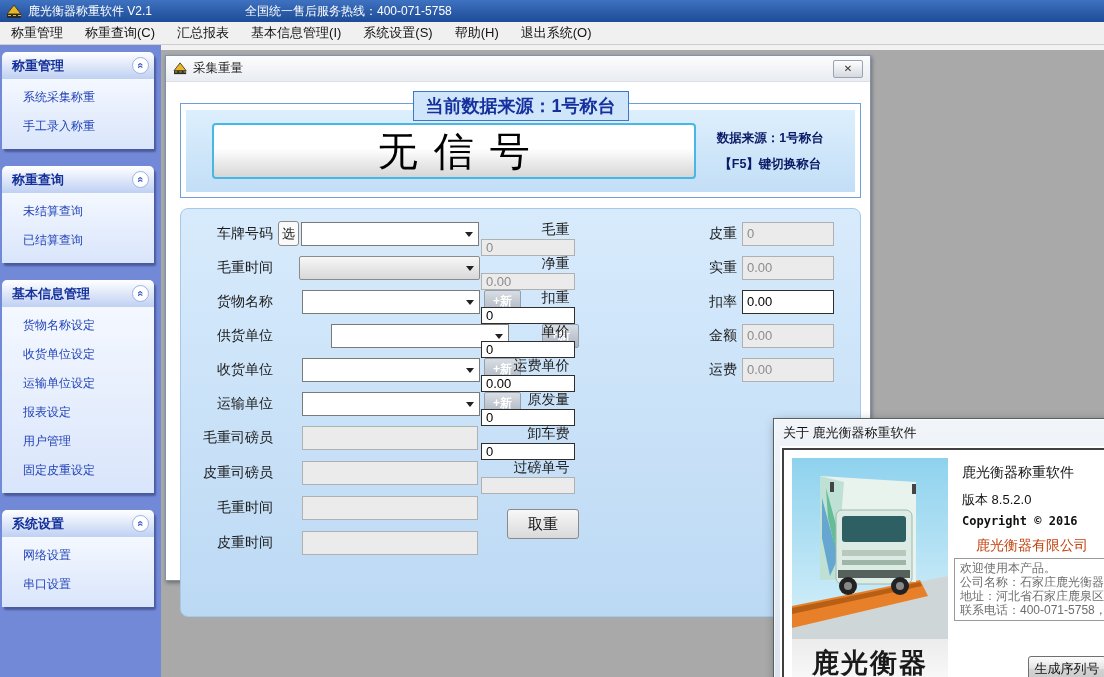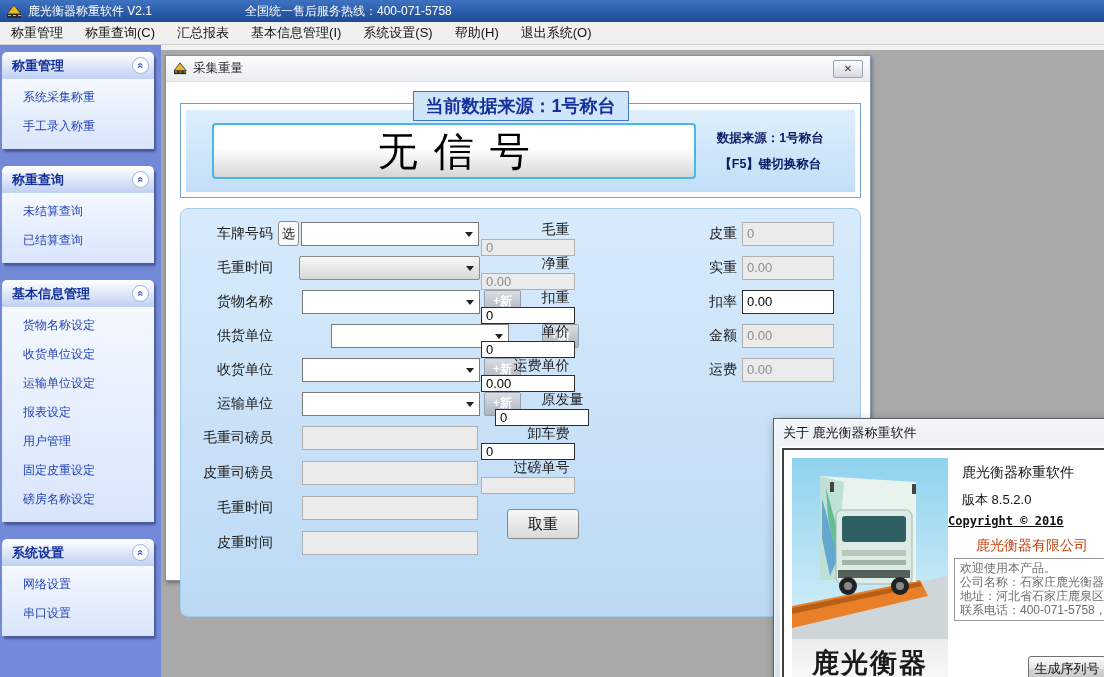--- a/index.html
+++ b/index.html
@@ -102,22 +102,22 @@
   .dialog-frame { position:absolute; left:6px; right:6px; top:27px; bottom:7px; background:#fff; }
   .dialog-inner { position:absolute; left:2px; right:2px; top:2px; bottom:2px;
     border:2px solid #404040; background:#fff; }
   .truck-img { position:absolute; left:8px; top:8px; width:156px; height:229px; }
   .truck-img svg { display:block; }
   .truck-caption { height:48px; background:linear-gradient(#ececec,#fbfbfb);
     display:flex; align-items:center; justify-content:center; font-size:27px; font-weight:bold;
     color:#1a1a1a; letter-spacing:2px; }
   .about-product { position:absolute; left:178px; top:14px; font-size:14px; color:#111; }
   .about-version { position:absolute; left:178px; top:41px; font-size:13px; color:#111; }
-  .about-copyright { position:absolute; left:164px; top:64px; font-size:12px; color:#111;
-    font-family:"DejaVu Sans Mono", monospace; font-weight:bold;text-decoration:underline; }
+  .about-copyright { position:absolute; left:178px; top:64px; font-size:12px; color:#111;
+    font-family:"DejaVu Sans Mono", monospace; font-weight:bold; }
   .about-company { position:absolute; left:192px; top:87px; font-size:14px; color:#c2410c; }
   .info-box { position:absolute; left:170px; top:108px; width:256px; height:63px;
     border:1px solid #9a9a9a; padding:2px 5px; font-size:12px; color:#6e6e6e;
     line-height:1.18; white-space:pre-line; overflow:hidden; }
   .dlg-btn { position:absolute; height:26px;
     background:linear-gradient(#fdfdfd,#e2e2e2 49%,#d3d3d3 50%,#c8c8c8); border:1px solid #707070;
     border-radius:3px; font-size:13px; color:#111; display:flex; align-items:center; justify-content:center; }
   .dlg-btn.serial { left:244px; top:206px; width:78px; }
 </style>
 </head>
@@ -182,21 +182,20 @@
             <span>«</span>
           </span>
       </div>
       <div class="panel-body">
         <div class="panel-item">货物名称设定</div>
         <div class="panel-item">收货单位设定</div>
         <div class="panel-item">运输单位设定</div>
         <div class="panel-item">报表设定</div>
         <div class="panel-item">用户管理</div>
         <div class="panel-item">固定皮重设定</div>
-        <div class="panel-item">磅房名称设定</div>
       </div>
     </div>
 
     <div class="panel">
       <div class="panel-header">
         <span>系统设置</span>
         <span class="chevron-btn">
             <span>«</span>
           </span>
       </div>
@@ -308,21 +307,21 @@
             <input class="tbox edit" value="0" style="">
           </div>
           <div class="frow mid" style="top:114px;">
             <span class="flabel">单价</span>
             <input class="tbox edit" value="0" style="">
           </div>
           <div class="frow mid" style="top:148px;">
             <span class="flabel">运费单价</span>
             <input class="tbox edit" value="0.00" style="">
           </div>
-          <div class="frow mid" style="top:182px;padding-left:14px;">
+          <div class="frow mid" style="top:182px;">
             <span class="flabel">原发量</span>
             <input class="tbox edit" value="0" style="">
           </div>
           <div class="frow mid" style="top:216px;">
             <span class="flabel">卸车费</span>
             <input class="tbox edit" value="0" style="">
           </div>
           <div class="frow mid" style="top:250px;align-items:center;">
             <span class="flabel">过磅单号</span>
             <input class="tbox dis" value="" style="">

